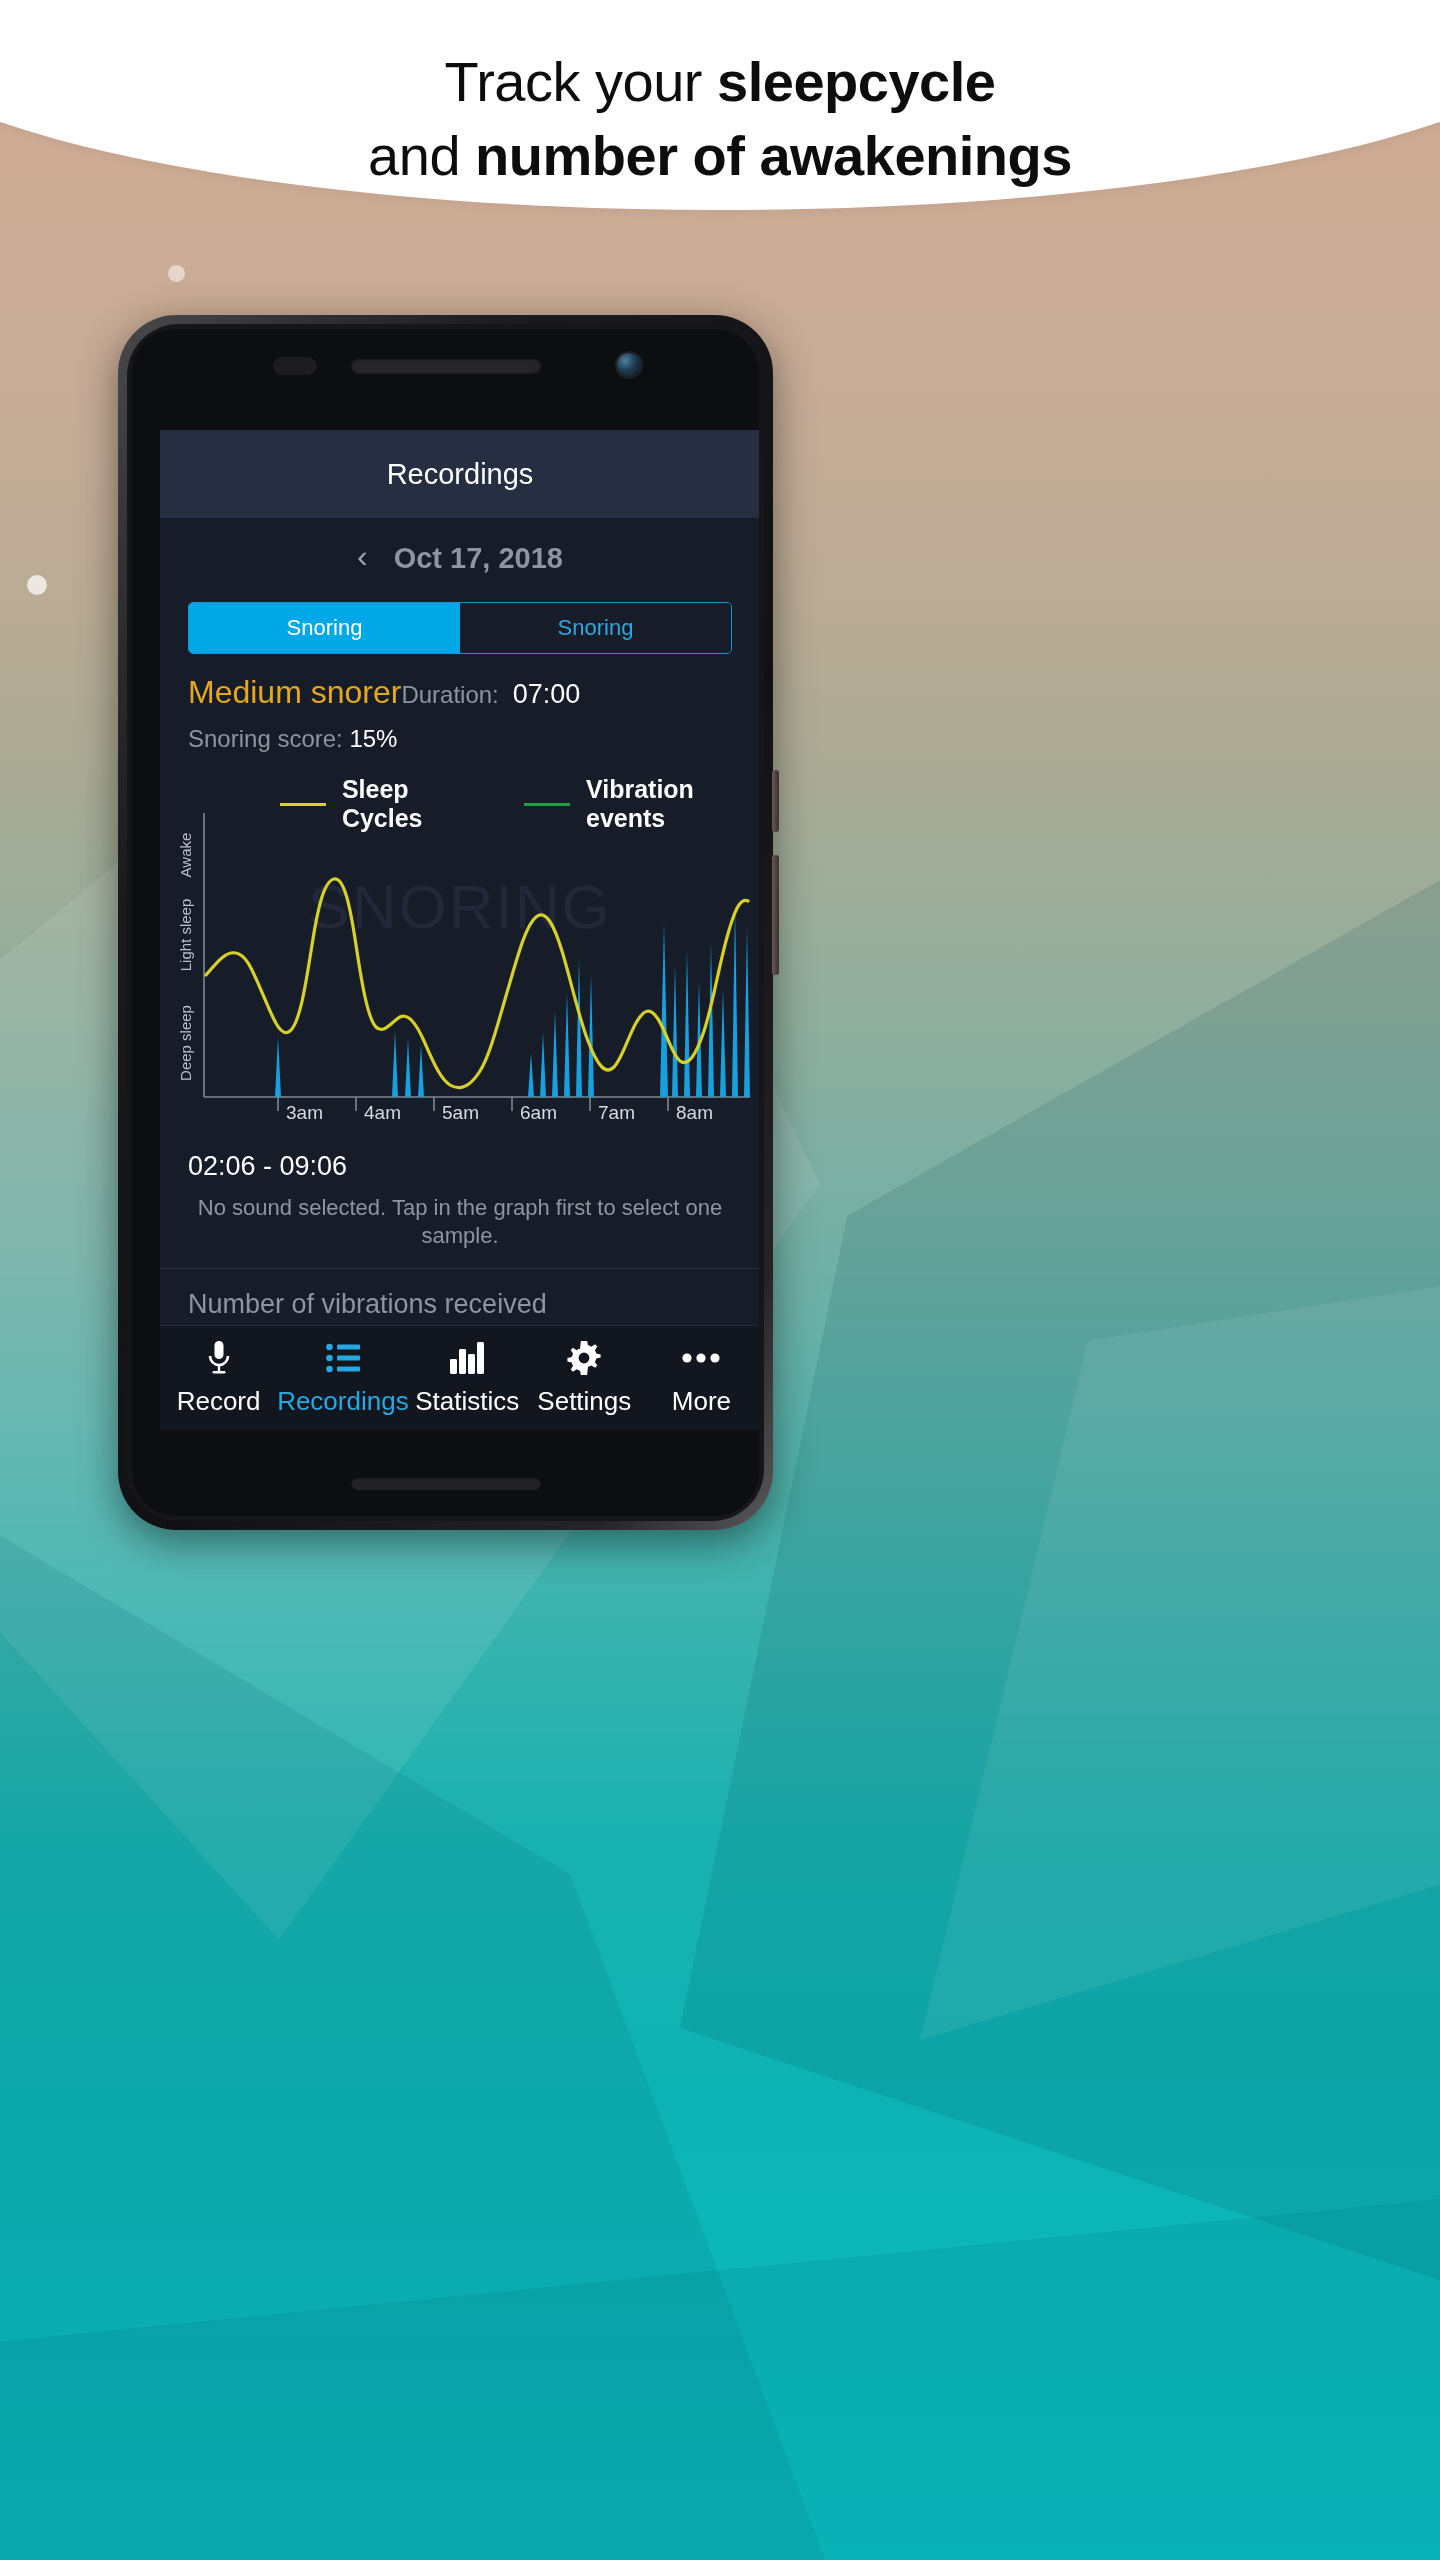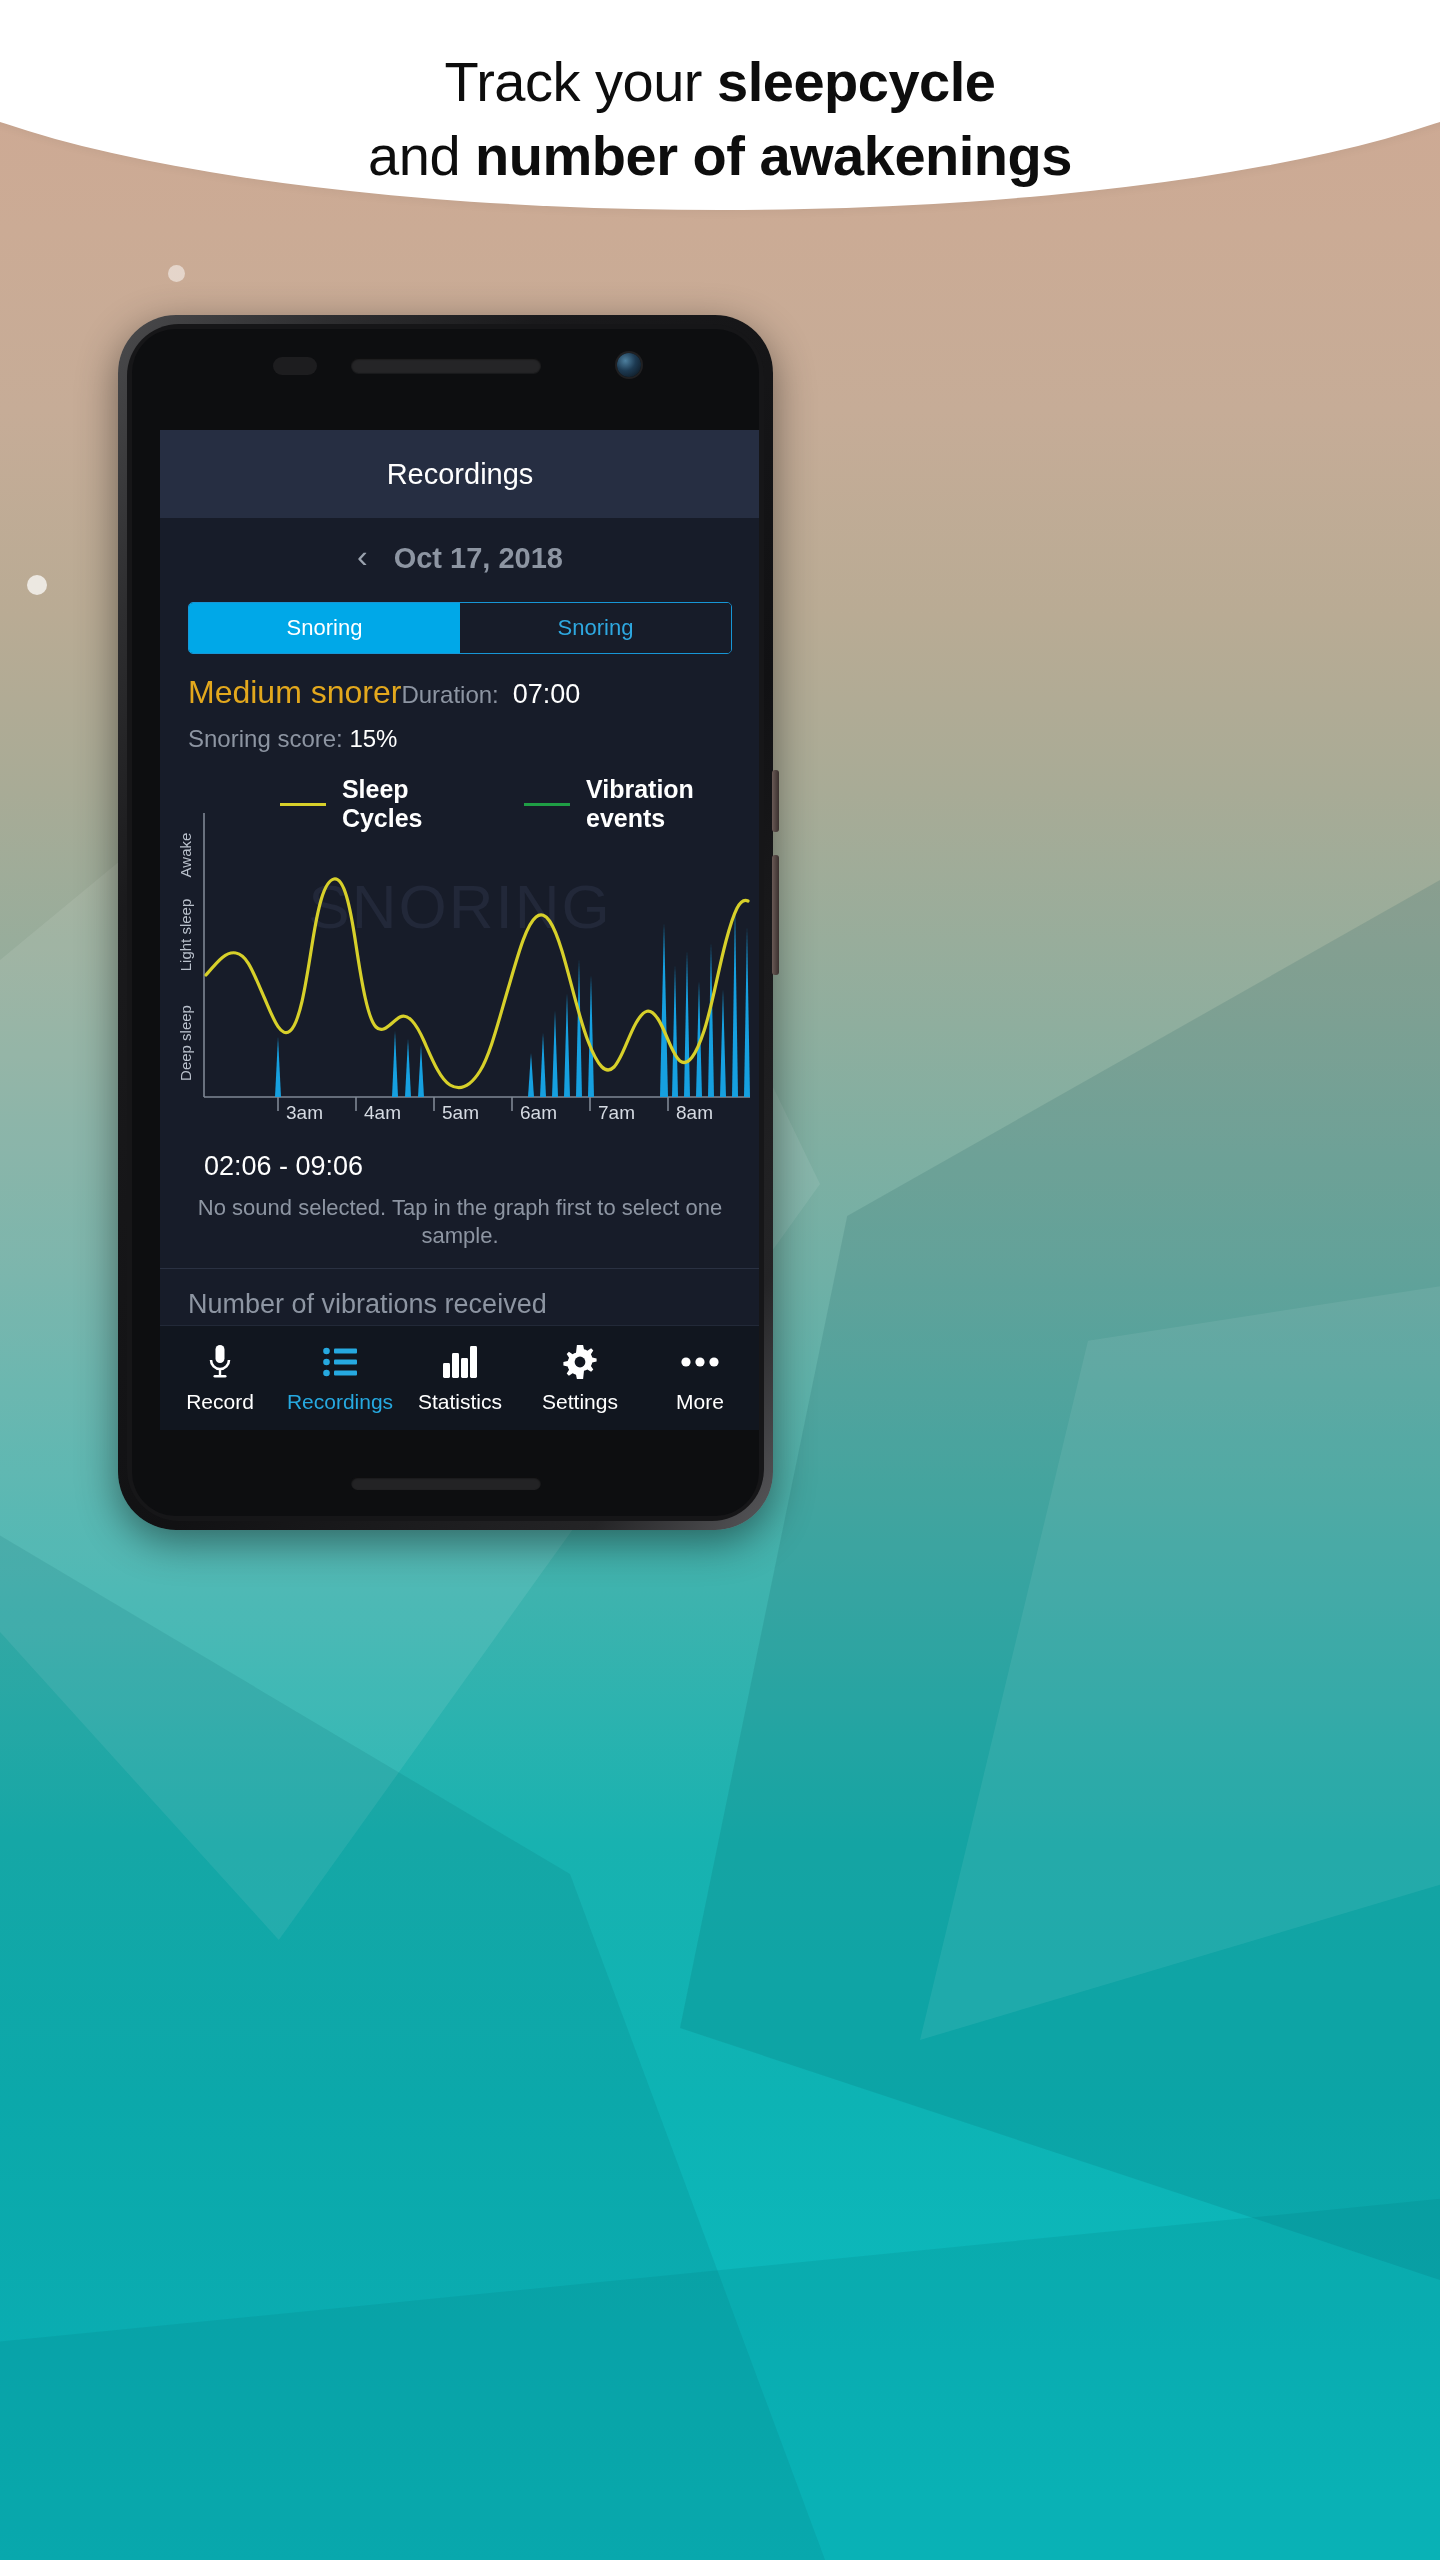--- a/index.html
+++ b/index.html
@@ -211,21 +211,21 @@
   #watermark {
     position:absolute; left:0; right:0; top:96px;
     text-align:center;
     font-size:62px; letter-spacing:2px;
     color:#222839;
     pointer-events:none;
     font-weight:400;
   }
 
   
-  #range-label { padding:6px 28px 0 44px; font-size:27px; color:#ffffff; }
+  #range-label { padding:6px 28px 0 28px; font-size:27px; color:#ffffff; }
   #note {
     padding:12px 32px 18px 32px;
     font-size:22px; color:#8d95a2; text-align:center; line-height:1.28;
   }
   #divider { height:1px; background:#2a3142; margin:0; }
 
   
   #vib-block { padding:20px 28px 0 28px; }
   #vib-title { font-size:27px; color:#8d95a2; }
   #vib-count { font-size:28px; color:#ffffff; margin-top:12px; }
@@ -237,21 +237,21 @@
     display:flex; align-items:center;
     border-top:1px solid #222938;
   }
   .nav-item {
     flex:1;
     display:flex; flex-direction:column; align-items:center; justify-content:center;
     gap:9px;
     color:#ffffff;
   }
   .nav-item.active { color:#26a9e0; }
-  .nav-label { font-size:21px; }
+  .nav-label { font-size:26px; }
   .nav-icon { height:38px; display:flex; align-items:center; justify-content:center; }
 </style>
 </head>
 <body>
 
 <div id="bg">
   <div class="facet" id="facetA"></div>
   <div class="facet" id="facetB"></div>
   <div class="facet" id="facetC"></div>
   <div class="facet" id="facetD"></div>

